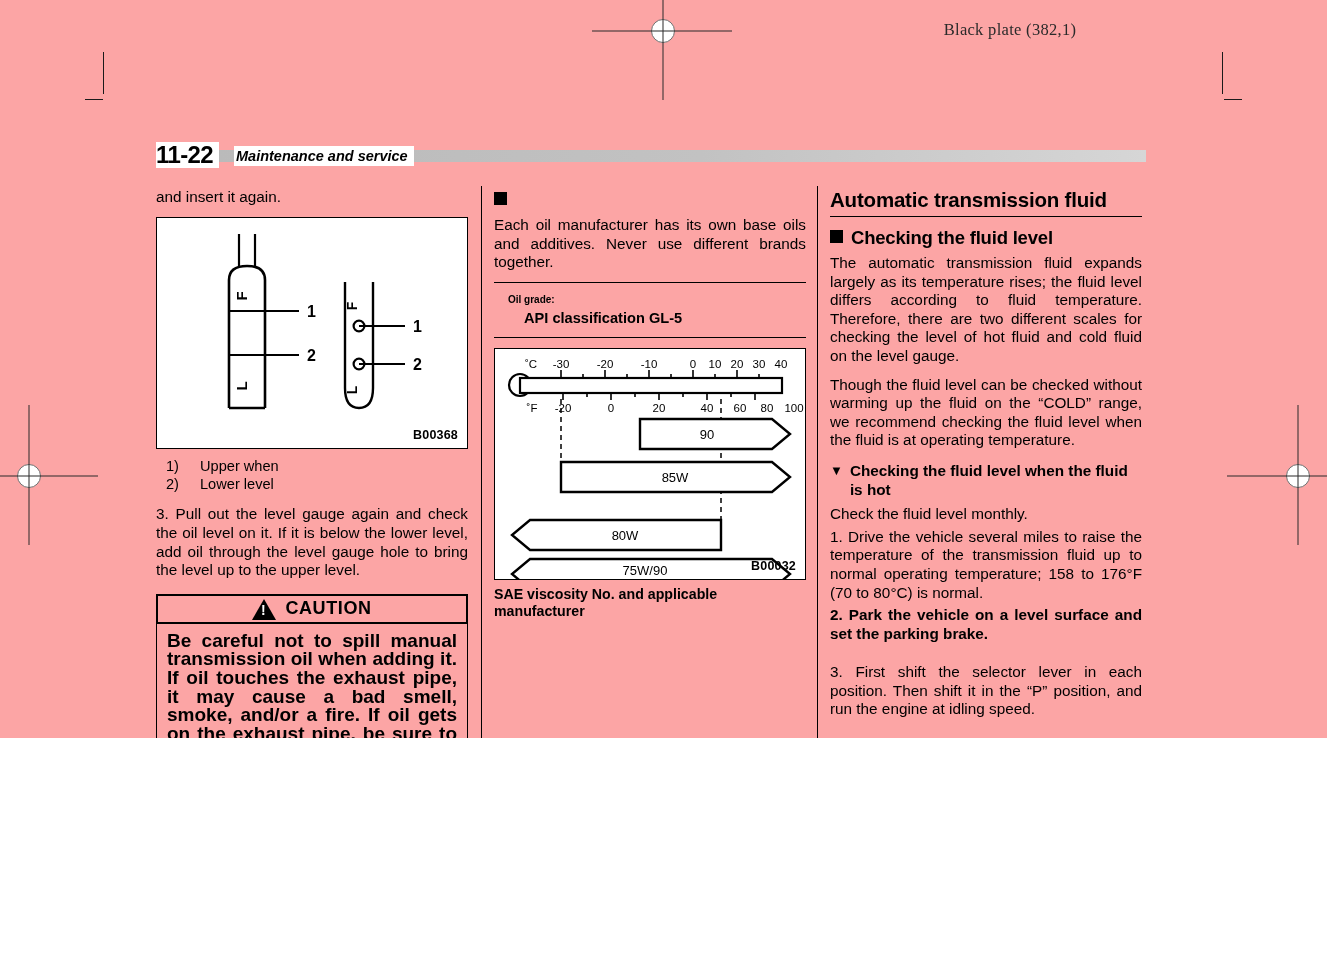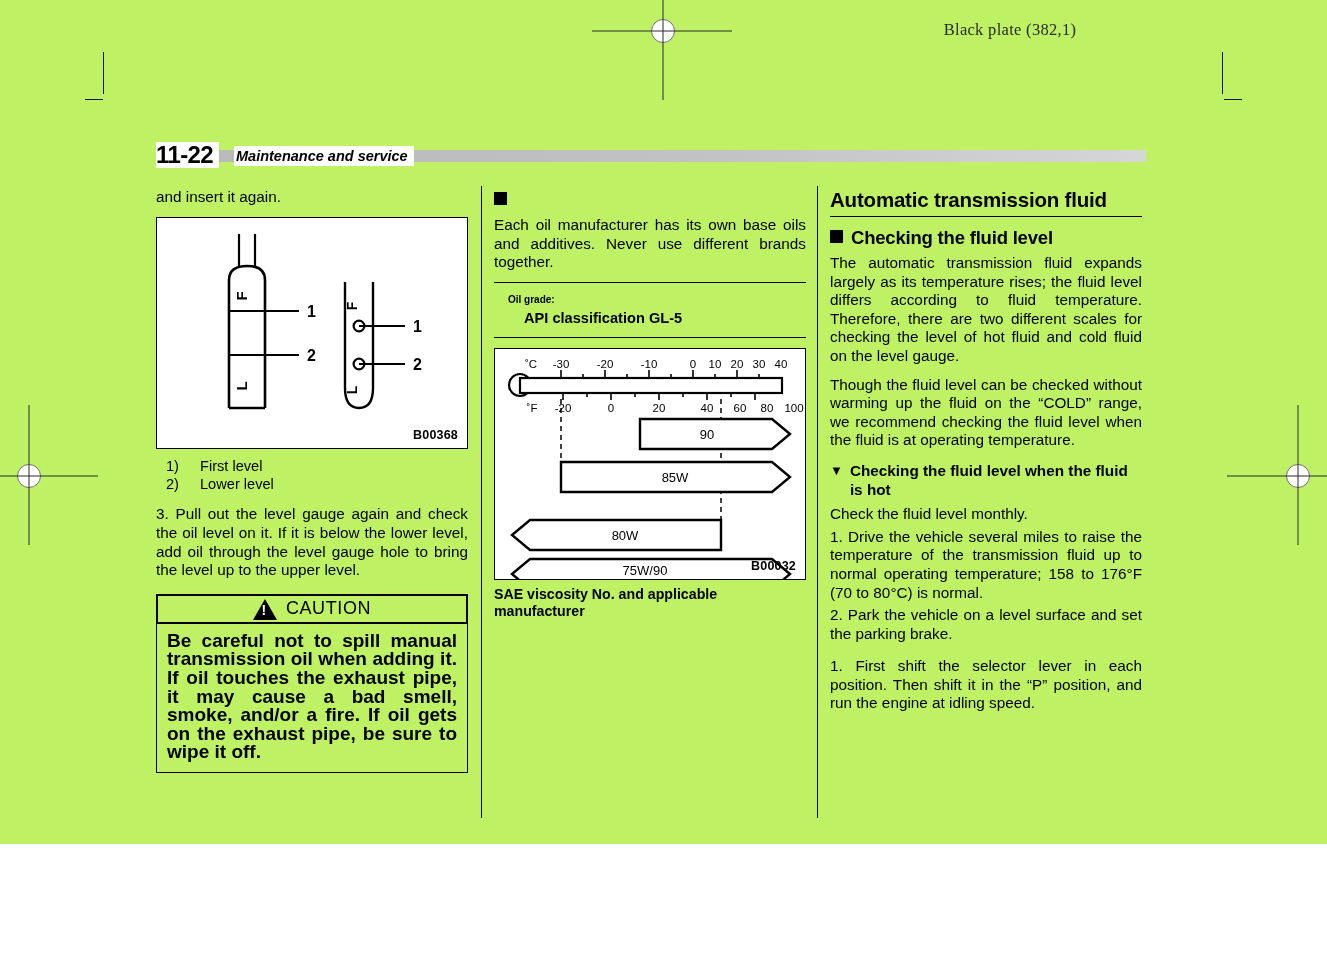--- a/index.html
+++ b/index.html
@@ -7,23 +7,23 @@
     padding: 0;
     background: #ffffff;
   }
   body {
     font-family: "Liberation Sans", sans-serif;
     color: #000;
   }
   #page {
     position: relative;
     width: 1327px;
-    height: 844px;
+    height: 738px;
     overflow: hidden;
-    background: #bef264;
+    background: #fca5a5;
   }
 
   
   .reg-mark { position: absolute; }
   .reg-mark .c {
     position: absolute; left: 50%; top: 50%;
     width: 22px; height: 22px; margin-left: -11px; margin-top: -11px;
     border: 1px solid #6e6e6e; border-radius: 50%;
     background: #fff;
   }
@@ -216,21 +216,21 @@
     content: "!";
     position: absolute;
     left: -3.5px; top: 4px;
     color: #fff;
     font-size: 14px;
     font-weight: bold;
     line-height: 14px;
   }
   .caution-head .label {
     font-size: 18px;
-    font-weight: normal;
+    font-weight: bold;
     letter-spacing: 0.6px;
   }
   .caution-body {
     border: 1.4px solid #000;
     border-top: none;
     padding: 8px 10px 10px 10px;
     box-sizing: border-box;
   }
   .caution-body p {
     margin: 0;
@@ -367,21 +367,21 @@
         <line x1="202" y1="146" x2="248" y2="146" stroke="#000" stroke-width="2.2"></line>
         <text x="256" y="114" font-size="16" font-weight="bold" fill="#000">1</text>
         <text x="256" y="152" font-size="16" font-weight="bold" fill="#000">2</text>
       </svg>
       <div class="figcode">B00368</div>
     </div>
 
     <div class="legend">
       <div class="row">
         <span class="n">1)</span>
-        <span>First level</span>
+        <span>Upper when</span>
       </div>
       <div class="row">
         <span class="n">2)</span>
         <span>Lower level</span>
       </div>
     </div>
 
     <p class="body last">3. Pull out the level gauge again and check the oil level on it. If it is below the lower level, add oil through the level gauge hole to bring the level up to the upper level.</p>
 
     <div class="caution-head">
@@ -499,19 +499,19 @@
 
     <p class="body">The automatic transmission fluid expands largely as its temperature rises; the fluid level differs according to fluid temperature. Therefore, there are two different scales for checking the level of hot fluid and cold fluid on the level gauge.</p>
     <p class="body">Though the fluid level can be checked without warming up the fluid on the “COLD” range, we recommend checking the fluid level when the fluid is at operating temperature.</p>
 
     <h3 class="tri">
       <span class="marker">▼</span><span class="txt">Checking the fluid level when the fluid is hot</span>
     </h3>
 
     <p class="body" style="margin-bottom:4px;">Check the fluid level monthly.</p>
     <p class="body" style="margin-bottom:4px;">1.   Drive the vehicle several miles to raise the temperature of the transmission fluid up to normal operating temperature; 158 to 176°F (70 to 80°C) is normal.</p>
-    <p class="body" style="margin-bottom:14px;">2.   Park the vehicle on a level surface and set the parking brake.</p>
-    <p class="body last">1.   First shift the selector lever in each position. Then shift it in the “P” position, and run the engine at idling speed.</p>
+    <p class="body" style="margin-bottom:20px;font-weight:bold;">2.   Park the vehicle on a level surface and set the parking brake.</p>
+    <p class="body last">3.   First shift the selector lever in each position. Then shift it in the “P” position, and run the engine at idling speed.</p>
   </div>
 
   <div class="footer-stamp">北米Model ″A2450BE-A″ EDITED: 2008/ 3/ 24</div>
 
 </div>
 
 </body></html>

